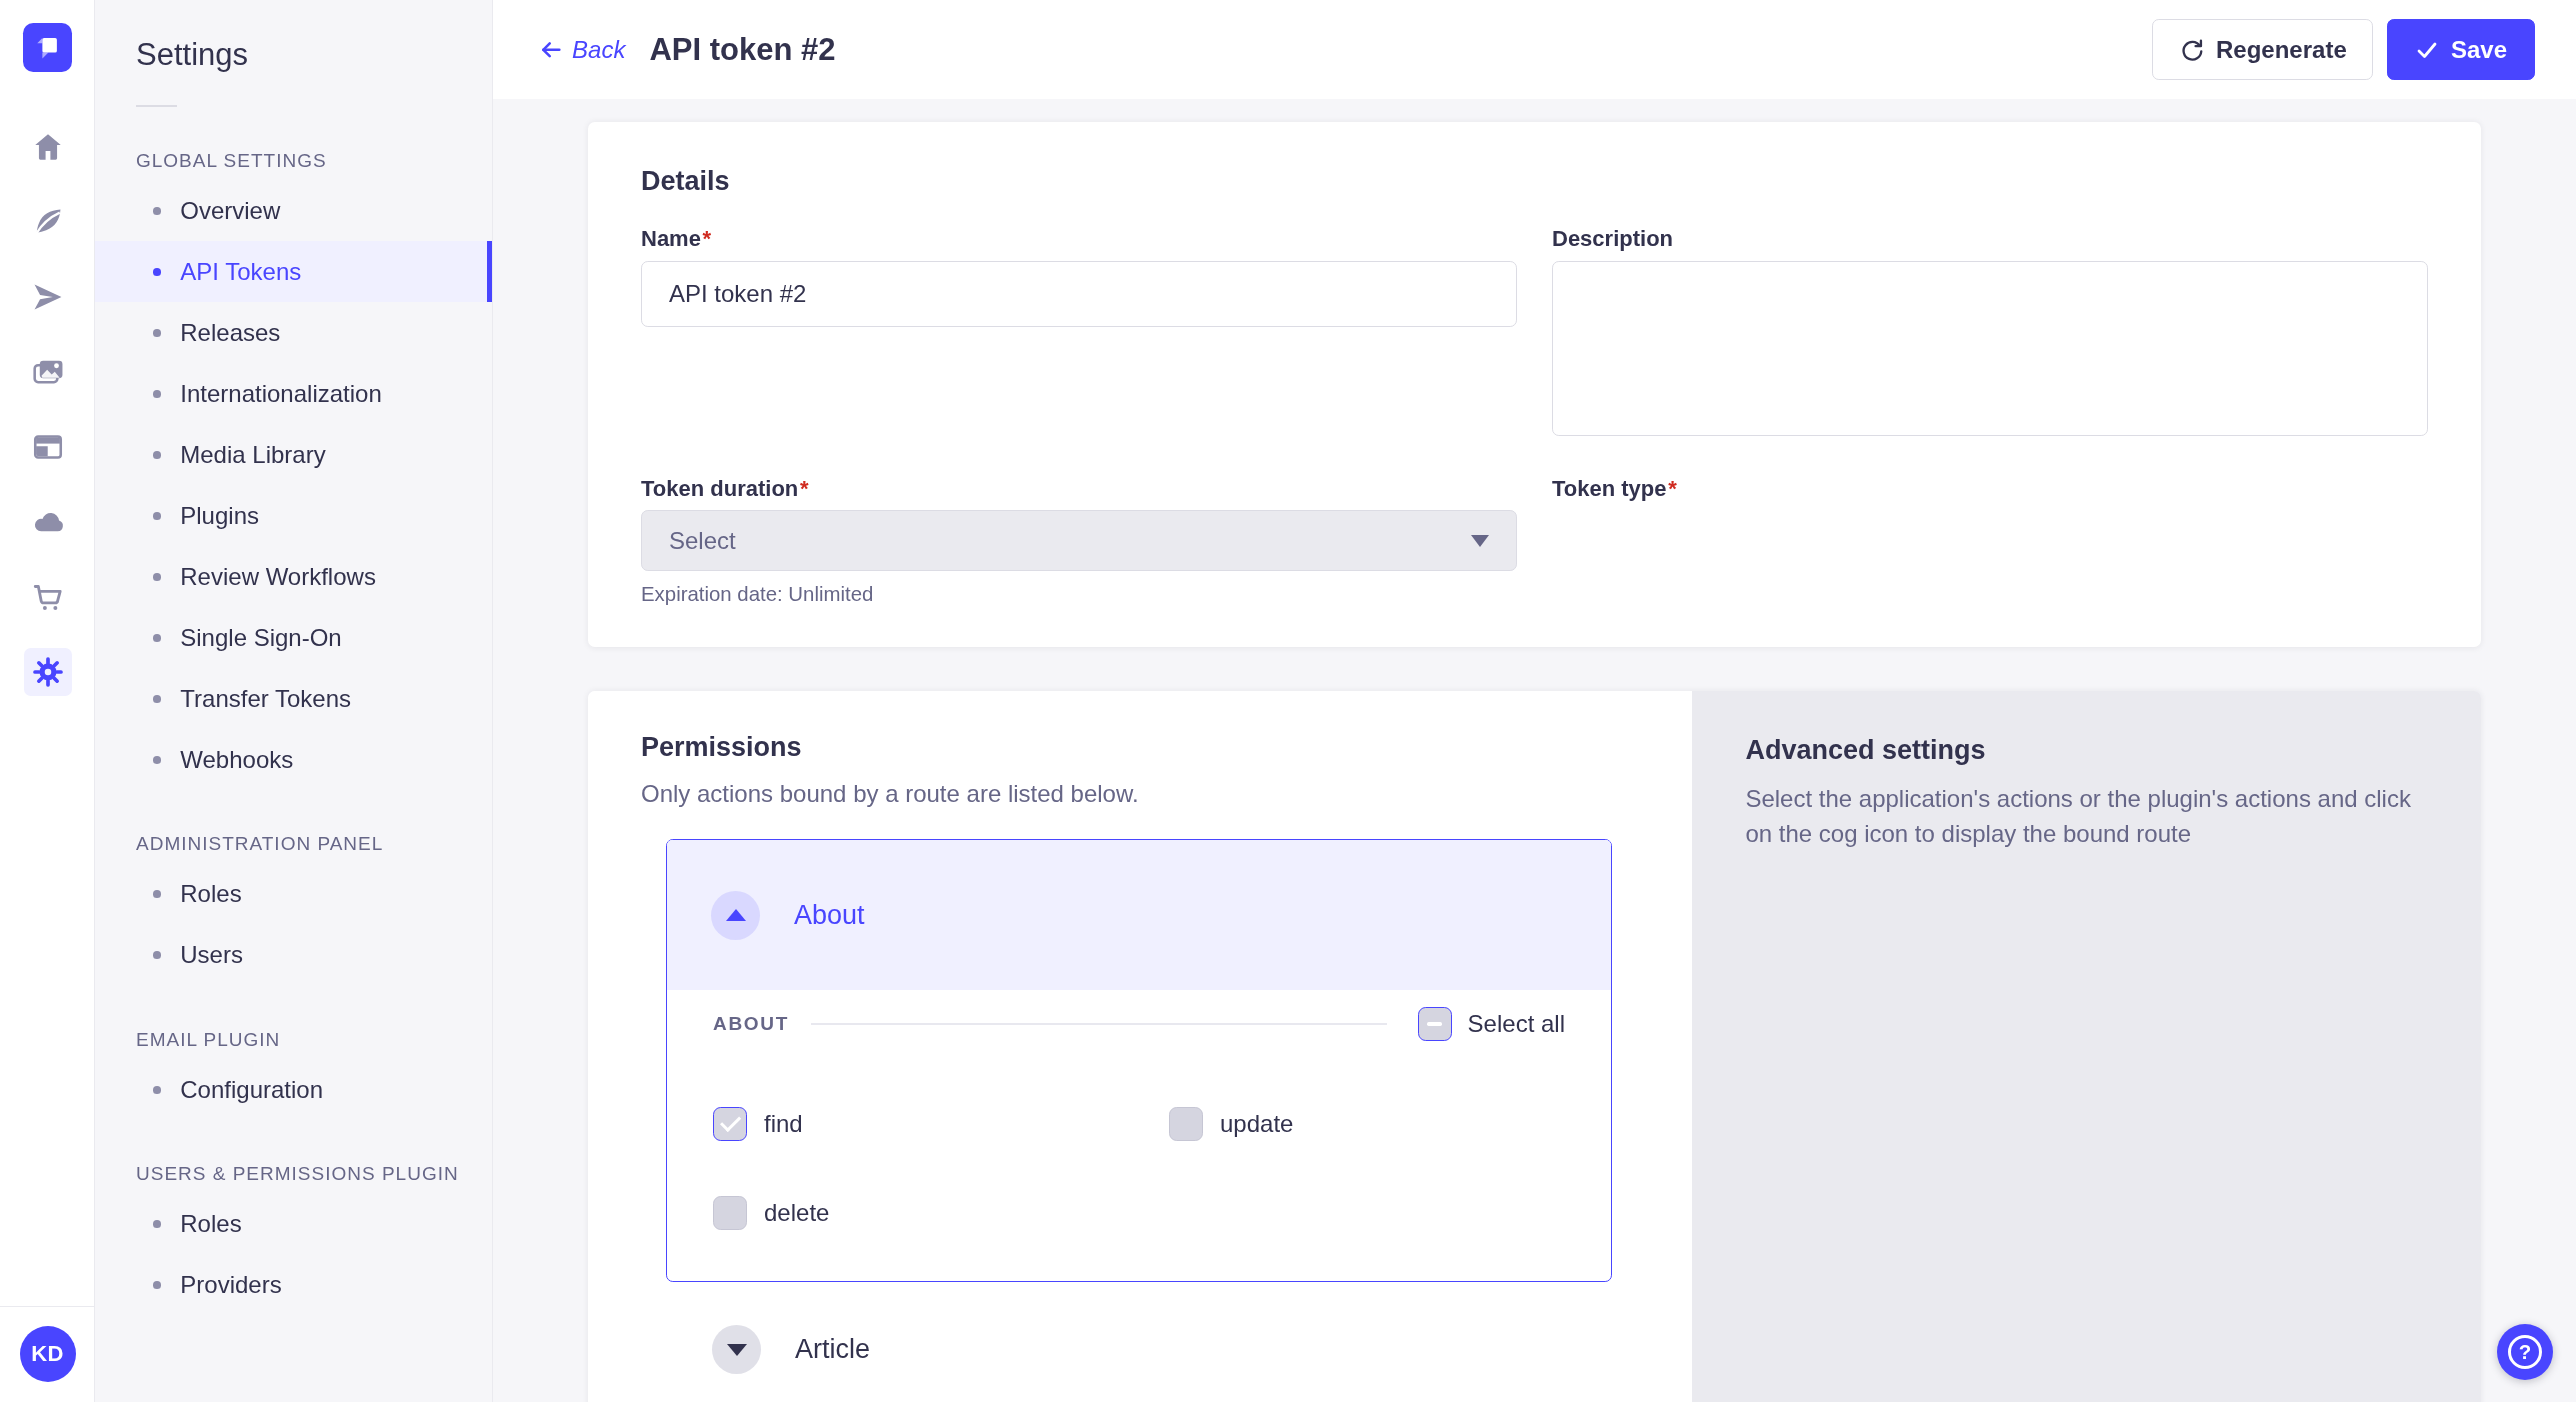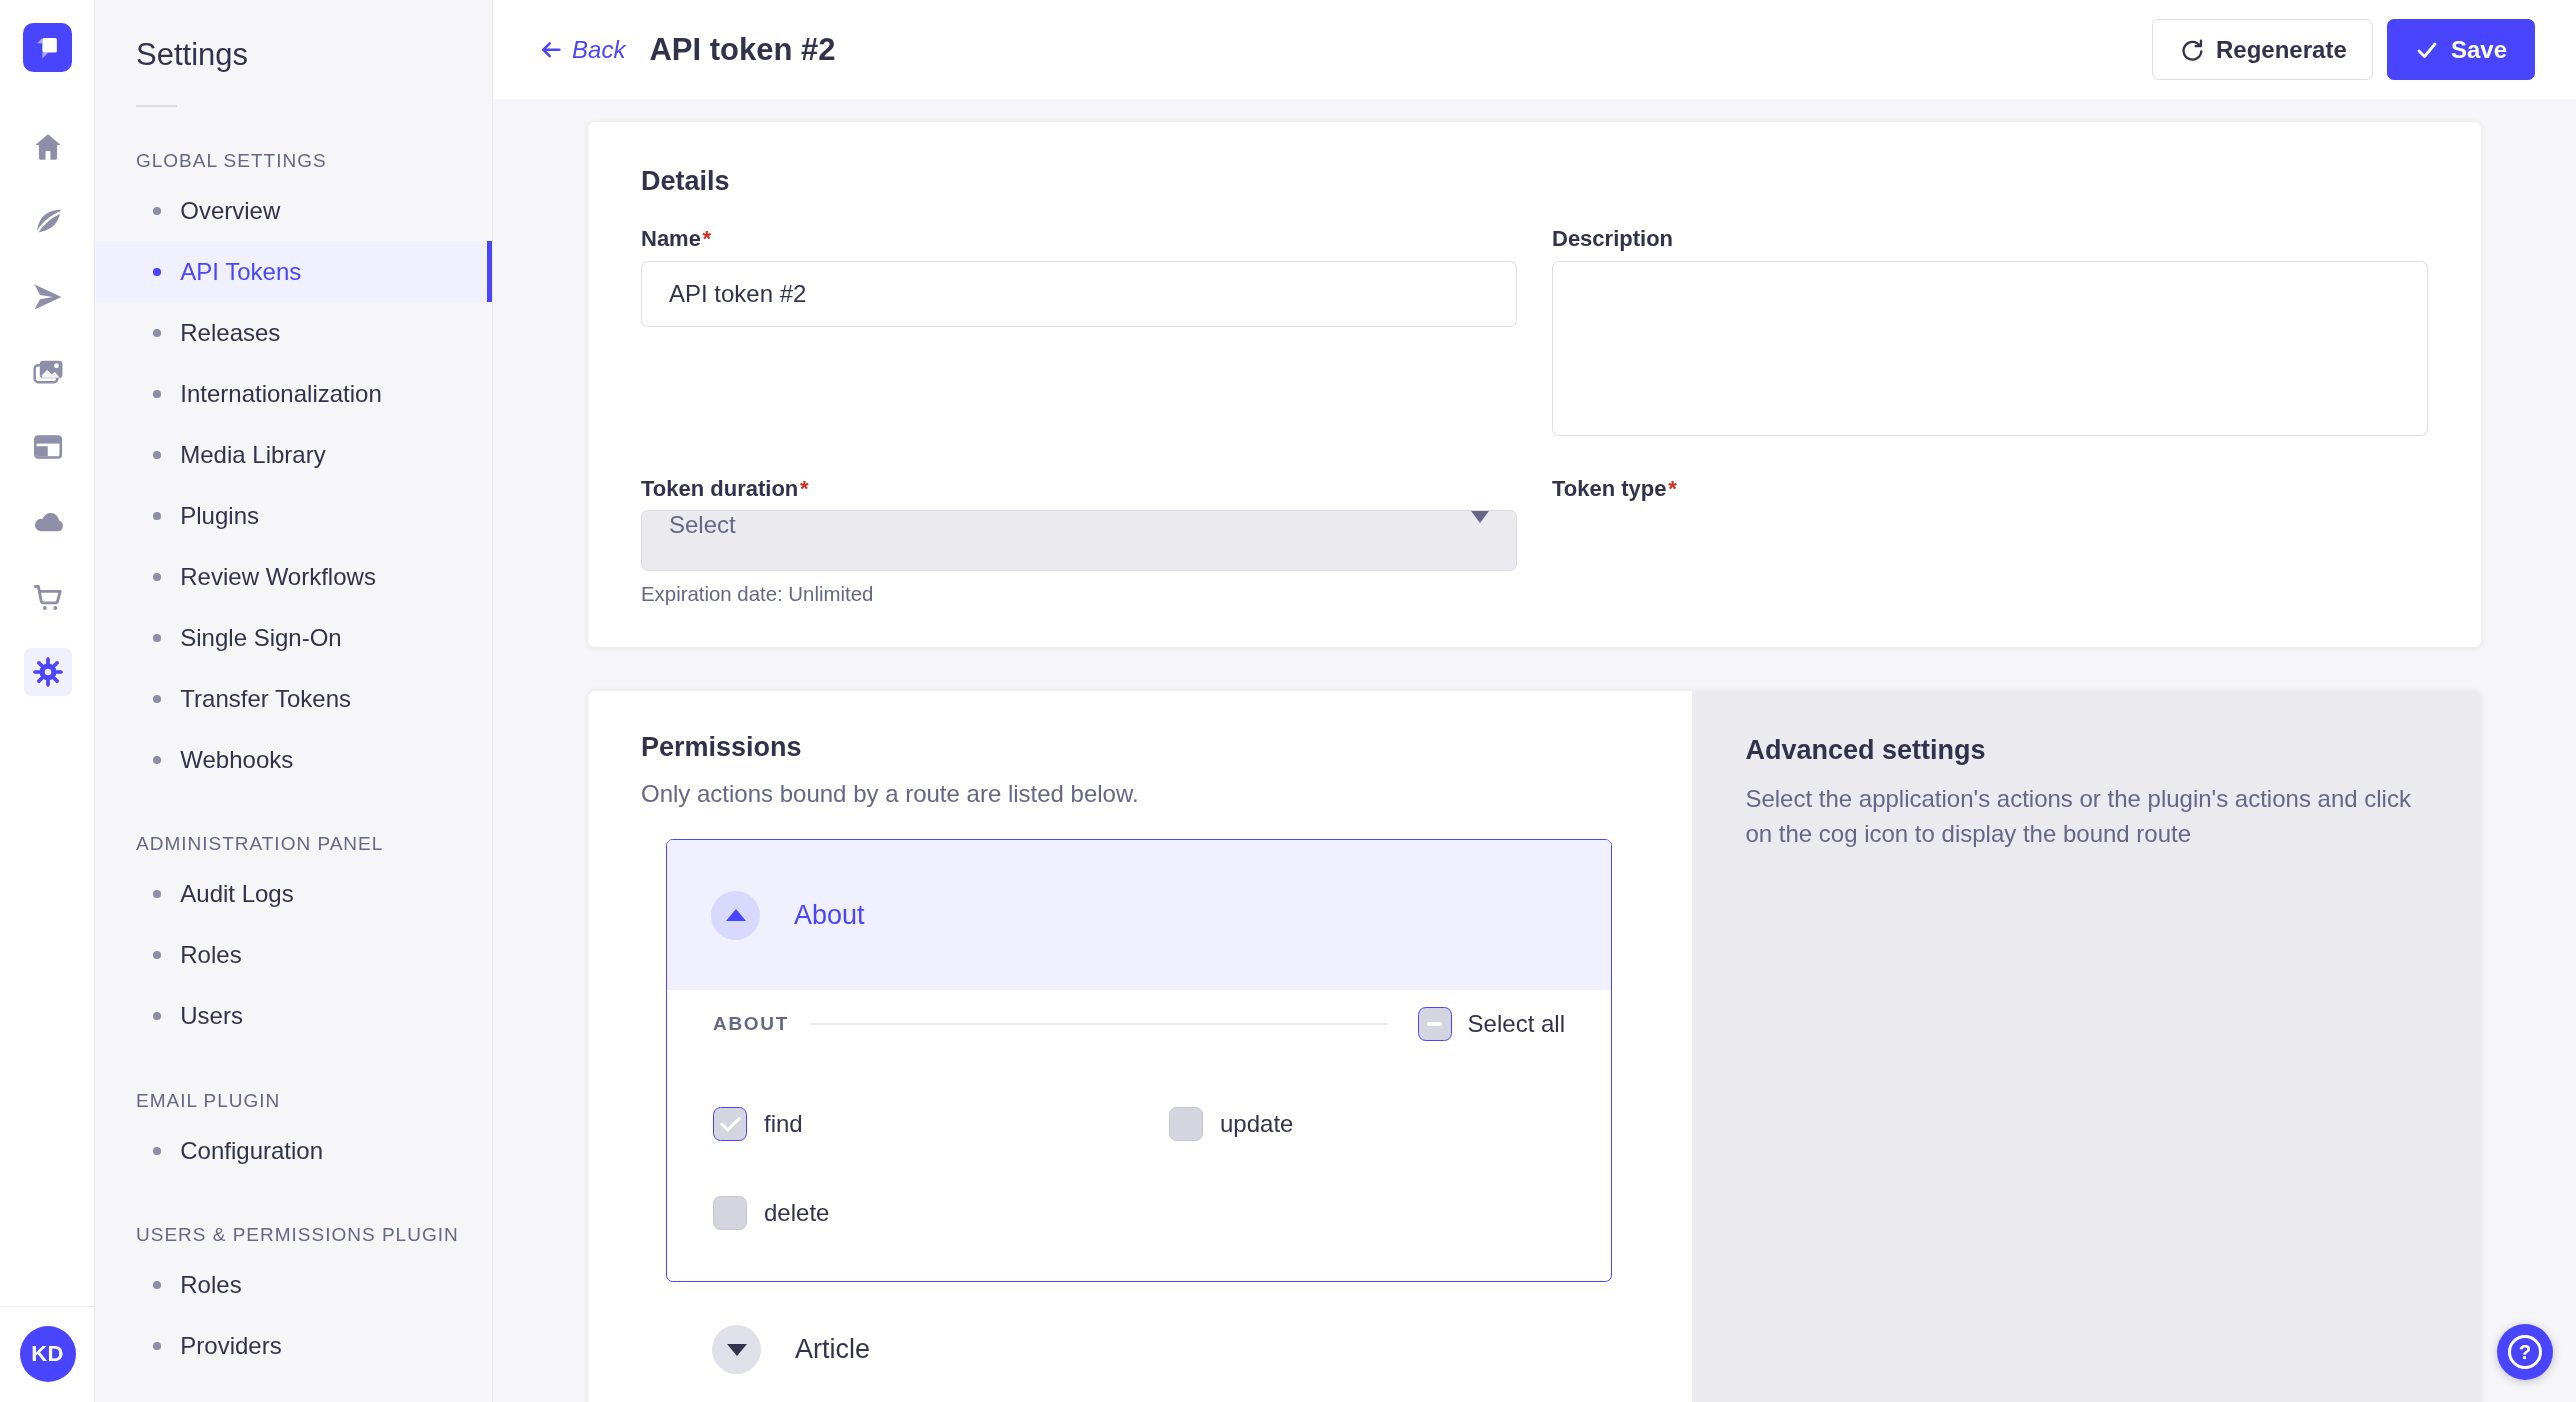--- a/index.html
+++ b/index.html
@@ -100,21 +100,21 @@
     font-size:24px; color:#32324d; padding:0 27px; background:#fff; outline:none;
     font-family:"Liberation Sans","DejaVu Sans",sans-serif;
   }
   .textarea {
     width:100%; height:175px; border:0.9px solid #dcdce4; border-radius:6.8px;
     font-size:24px; color:#32324d; padding:17px 27px; background:#fff; resize:none; outline:none;
     font-family:"Liberation Sans","DejaVu Sans",sans-serif;
   }
   .select {
     width:100%; height:61px; border:0.9px solid #dcdce4; border-radius:6.8px;
-    display:flex; justify-content:space-between;
+    display:flex; align-items:center; justify-content:space-between;
     padding:0 27px; cursor:pointer; background:#fff;
   }
   .select.disabled { background:#eaeaef; }
   .select-value { font-size:24px; color:#32324d; }
   .select.disabled .select-value { color:#666687; }
   .caret-down {
     width:0; height:0; border-left:9.4px solid transparent; border-right:9.4px solid transparent;
     border-top:12px solid #666687;
   }
   .hint { font-size:20.4px; color:#666687; margin-top:12px; }
@@ -336,24 +336,20 @@
         <span class="snav-label">Transfer Tokens</span>
       </li>
     <li class="snav-item">
         <span class="bullet"></span>
         <span class="snav-label">Webhooks</span>
       </li>
   </ul>
 
   <div class="snav-section-label">ADMINISTRATION PANEL</div>
   <ul class="snav-list">
-    <li class="snav-item">
-        <span class="bullet"></span>
-        <span class="snav-label">Audit Logs</span>
-      </li>
     <li class="snav-item">
         <span class="bullet"></span>
         <span class="snav-label">Roles</span>
       </li>
     <li class="snav-item">
         <span class="bullet"></span>
         <span class="snav-label">Users</span>
       </li>
   </ul>
 

